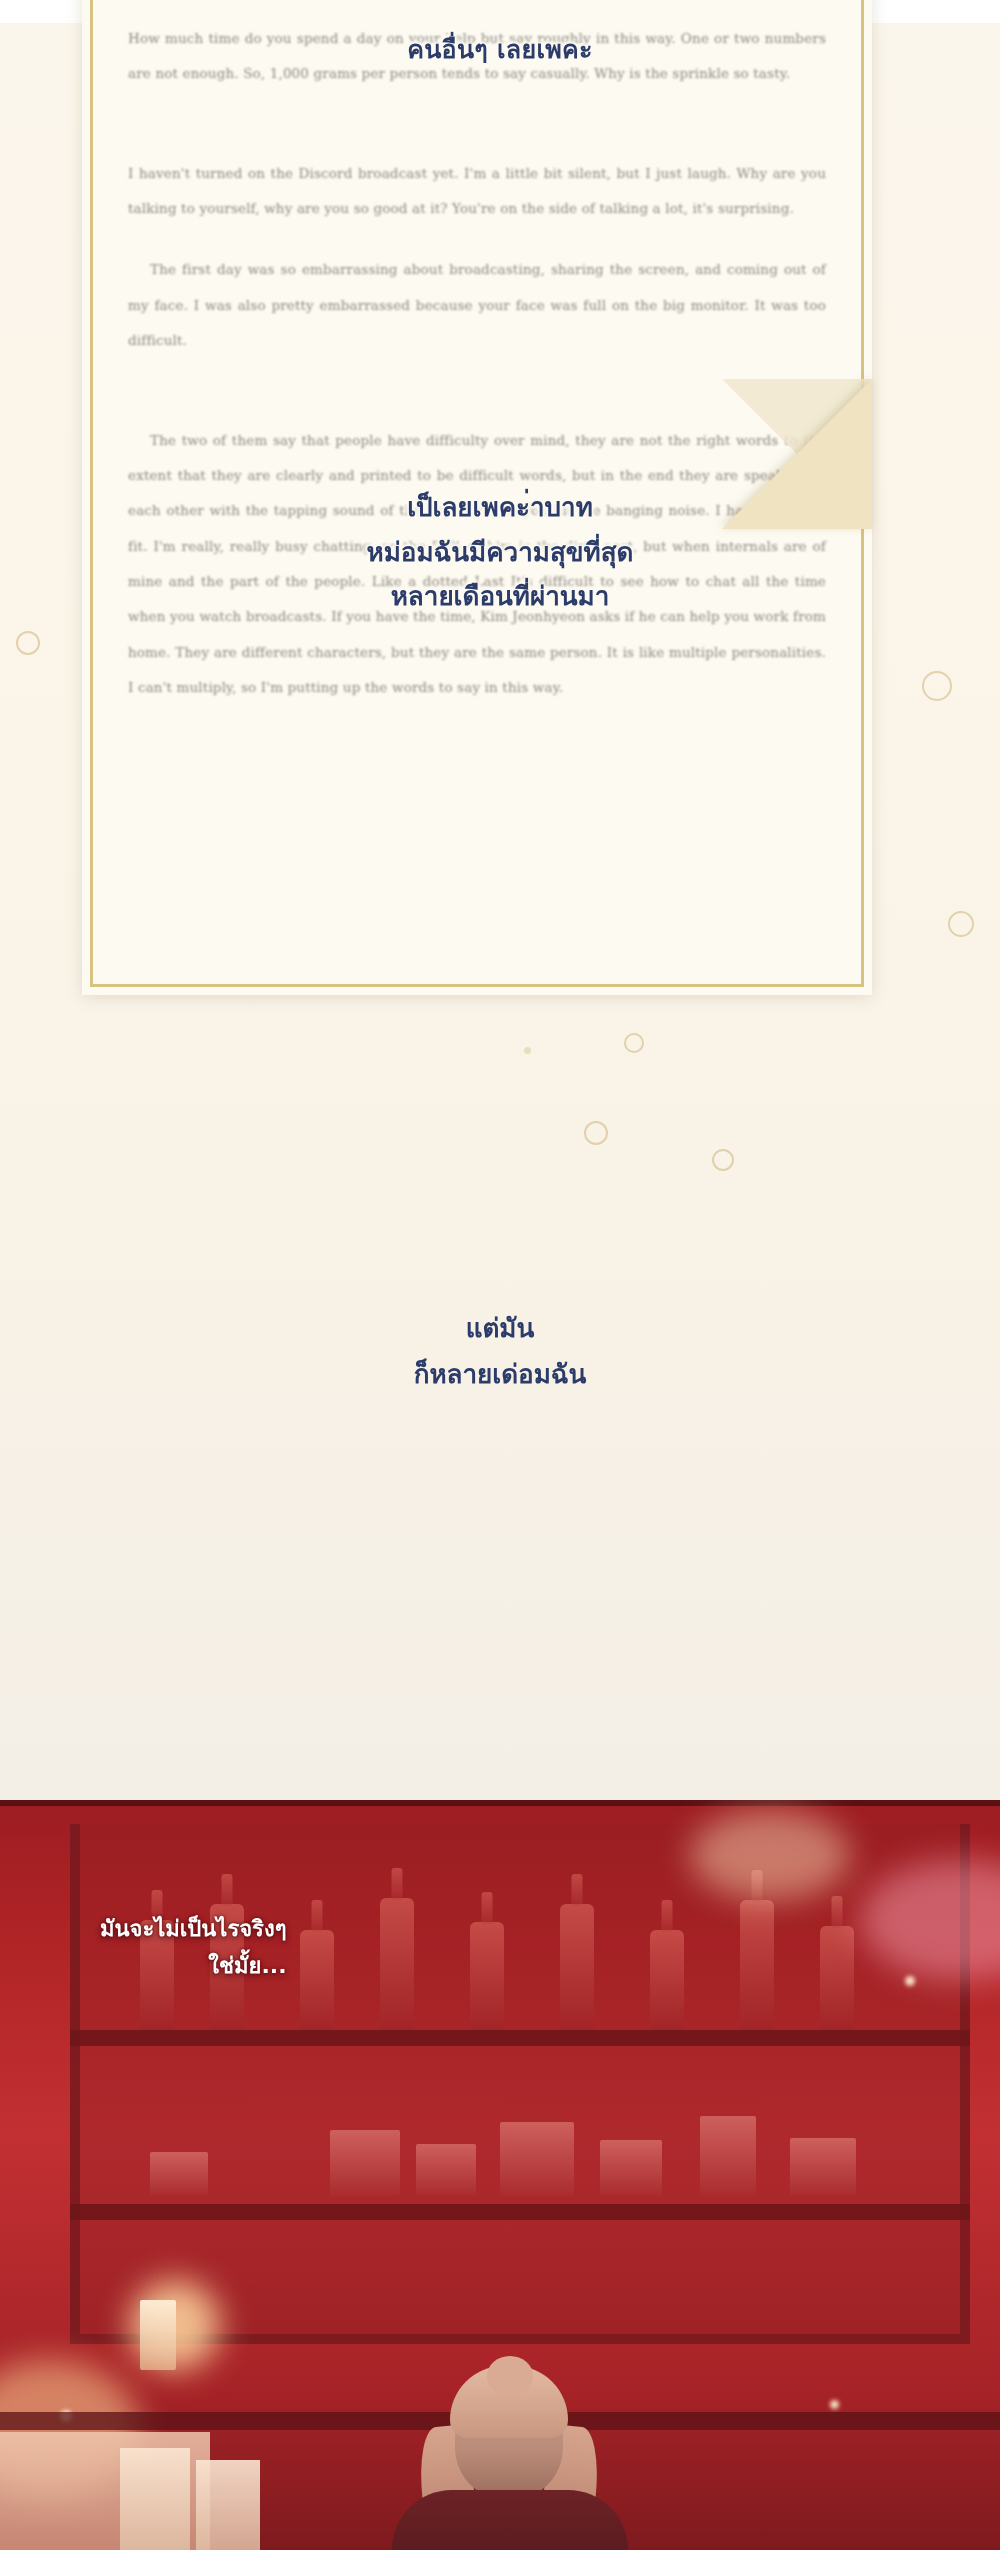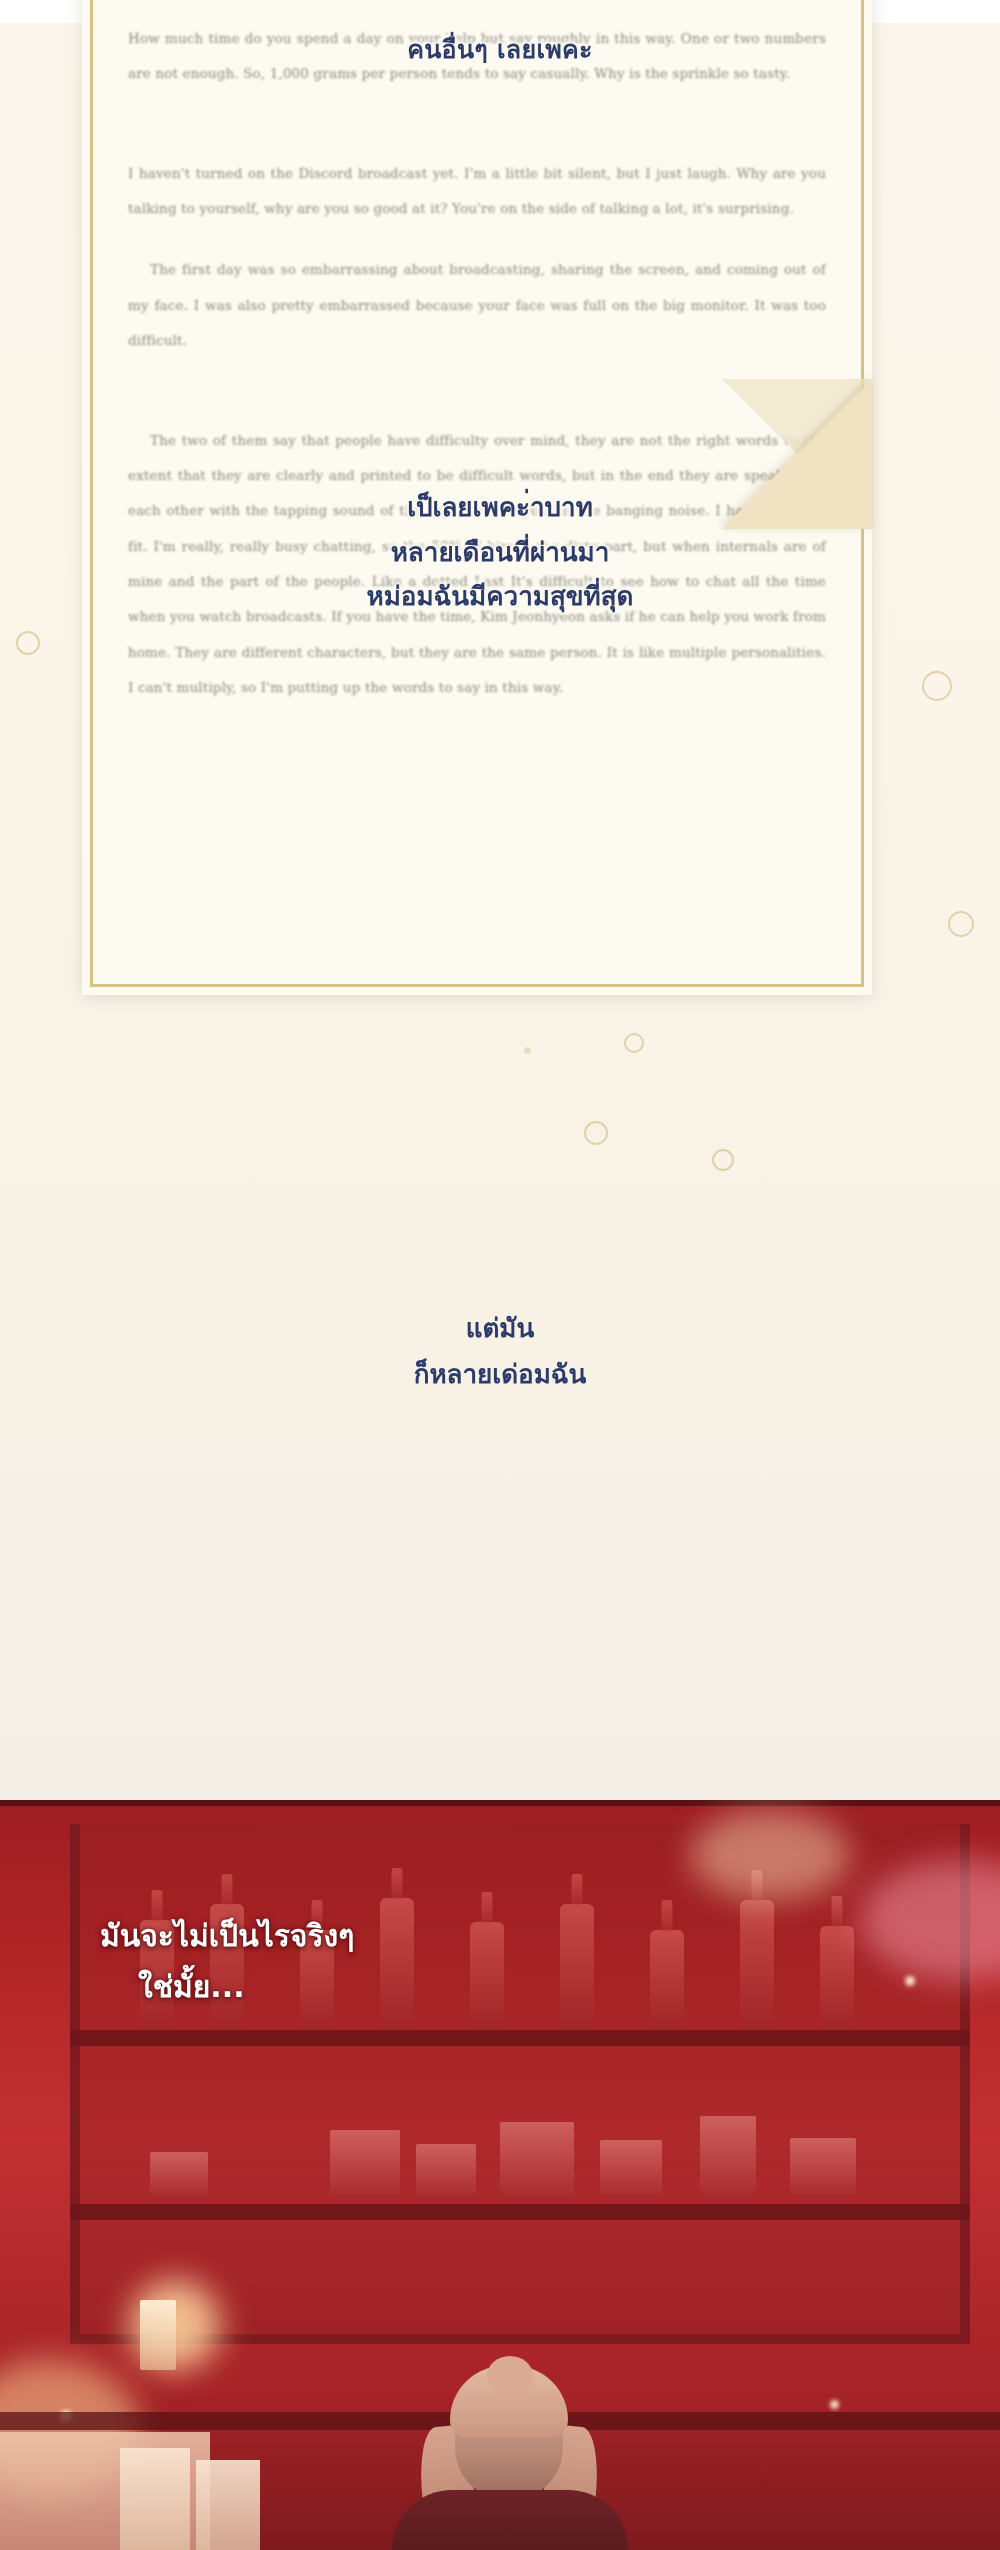--- a/index.html
+++ b/index.html
@@ -282,24 +282,25 @@
   }
   .bag {
     position: absolute;
     background: linear-gradient(180deg, rgba(250,230,210,.9), rgba(225,190,165,.85));
   }
   .bar-text {
     position: absolute;
     left: 100px;
     top: 110px;
     color: #ffffff;
-    font-size: 30px;
+    font-size: 22px;
     font-weight: bold;
     line-height: 1.7;
     text-shadow: 0 2px 6px rgba(80,10,14,.85), 0 0 3px rgba(80,10,14,.9);
+    text-align: right;
   }
   .bar-text .l2 { padding-left: 38px; display: block; }
 </style>
 </head>
 <body>
 
 <div class="page">
 
   <div class="panel-letter">
 
@@ -316,22 +317,22 @@
       </div>
 
       <div class="fold-shade"></div>
       <div class="fold"></div>
     </div>
 
     <div class="overlay-top">คนอื่นๆ เลยเพคะ</div>
 
     <div class="overlay-mid">
       <div>เป็เลยเพคะ่าบาท</div>
+      <div>หม่อมฉันมีความสุขที่สุด</div>
       <div>หลายเดือนที่ผ่านมา</div>
-      <div>หม่อมฉันมีความสุขที่สุด</div>
     </div>
 
     <div class="overlay-lower">
       <div>แต่มัน</div>
       <div>ก็หลายเด่อมฉัน</div>
     </div>
 
     <div class="bubble" style="left:16px;  top:608px; width:20px; height:20px;"></div>
     <div class="bubble" style="left:922px; top:648px; width:26px; height:26px;"></div>
     <div class="bubble" style="left:948px; top:888px; width:22px; height:22px;"></div>

